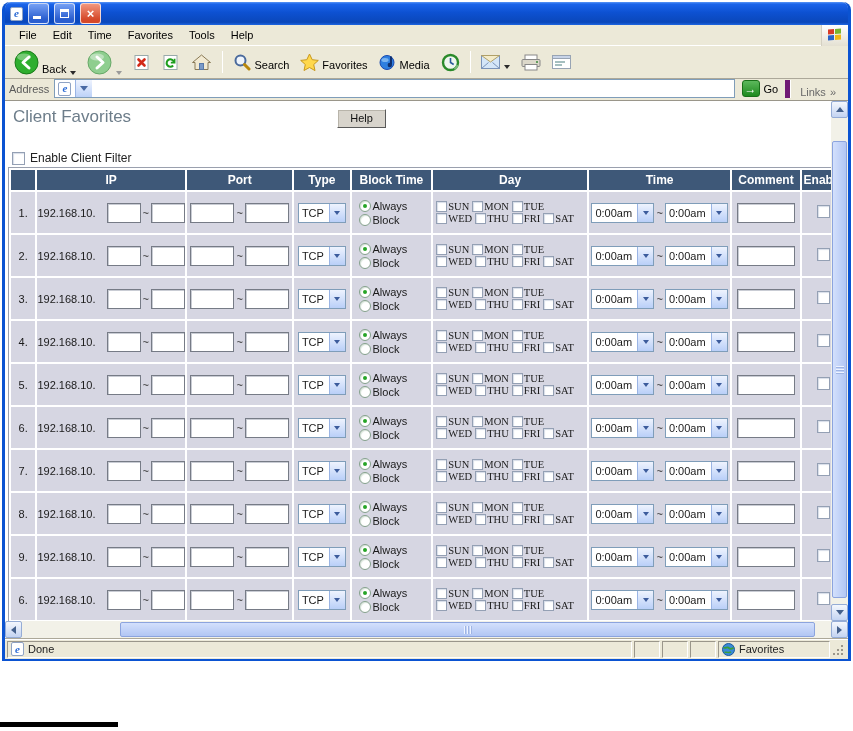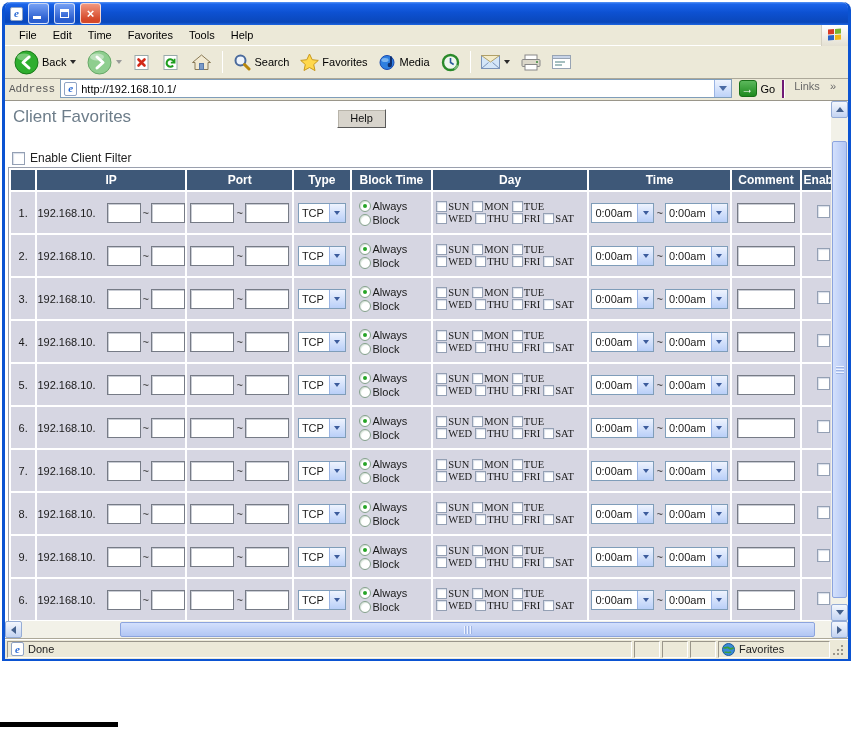--- a/index.html
+++ b/index.html
@@ -30,38 +30,38 @@
              padding-left:6px; font-size:11px; color:#000; }
   .menu-item { padding:3px 8px; cursor:default; }
   .flag-btn { margin-left:auto; width:27px; height:21px; background:linear-gradient(#ffffff,#e4e0d2);
               border-left:1px solid #d4d0c2; display:flex; align-items:center; justify-content:center; }
   .winflag { width:14px; height:12px; display:grid; grid-template-columns:6px 6px; grid-template-rows:5px 5px; gap:1px; transform:skewY(-4deg); }
   .winflag b:nth-child(1){background:#d83b28;} .winflag b:nth-child(2){background:#7ab52e;}
   .winflag b:nth-child(3){background:#2a63c8;} .winflag b:nth-child(4){background:#f0b818;}
 
   .toolbar { height:33px; background:#ECE9D8; border-bottom:1px solid #ACA899; display:flex; align-items:center;
              padding:0 4px; gap:1px; font-size:11px; }
-  .tb-btn { display:flex; align-items:center; gap:3px; padding:2px 5px; border-radius:3px; }
+  .tb-btn { display:flex; align-items:flex-end; gap:3px; padding:2px 5px; border-radius:3px; }
   .tb-sep { width:1px; height:22px; background:#c6c2b4; border-right:1px solid #fff; margin:0 4px; flex:none; }
   .caret { width:0; height:0; border-left:3px solid transparent; border-right:3px solid transparent;
            border-top:4px solid #2a2a2a; margin-left:1px; }
 
   .addressbar { height:22px; background:#ECE9D8; border-bottom:1px solid #9a968a; display:flex; align-items:center;
                 padding:0 4px 2px 4px; gap:5px; font-size:11px; }
-  .addr-label { color:#5a5a5a; flex:none;font-family:Liberation Mono, monospace; }
+  .addr-label { color:#5a5a5a; flex:none; }
   .addr-box { flex:1; height:19px; background:#fff; border:1px solid #7F9DB9; display:flex; align-items:center;
               gap:4px; padding-left:3px; overflow:hidden; }
   .addr-url { flex:1; white-space:nowrap; }
   .addr-drop { width:17px; height:17px; background:linear-gradient(#eef3fe,#bdd2f8); border-left:1px solid #9ab4e4;
                display:flex; align-items:center; justify-content:center; flex:none; }
   .tri-down-b { width:0; height:0; border-left:4px solid transparent; border-right:4px solid transparent; border-top:5px solid #4a6aa4; }
   .go-wrap { display:flex; align-items:center; gap:4px; flex:none; padding:0 2px; }
   .go-ic { width:18px; height:17px; background:linear-gradient(#5cb85c,#1e8a1e); border:1px solid #187018;
            border-radius:3px; color:#fff; font-weight:bold; font-size:12px; display:flex; align-items:center; justify-content:center; }
-  .links-wrap { display:flex; align-items:flex-start; gap:10px; color:#6a6a6a; border-left:2px solid #701a75;
+  .links-wrap { display:flex; align-items:flex-end; gap:4px; color:#6a6a6a; border-left:5px solid #701a75;
                 box-shadow:1px 0 0 #fff inset; padding:0 8px 0 10px; height:18px; flex:none; }
 
   
   .content { position:relative; height:520px; background:#fff; overflow:hidden; }
   .page-title { position:absolute; left:8px; top:6px; font-size:17px; color:#6d7d8a; }
   .help-btn { position:absolute; left:332px; top:8px; width:49px; height:19px; background:#D8D4CC;
               border:1px solid; border-color:#fff #5a5a5a #5a5a5a #fff; box-shadow:1px 1px 0 #b8b4aa inset;
               font-size:11px; color:#111; text-align:center; line-height:17px; }
   .enable-row { position:absolute; left:7px; top:50px; display:flex; align-items:center; gap:5px; font-size:12px; color:#222; }
 
@@ -257,21 +257,20 @@
           </svg>
       </span>
     </div>
 
     <div class="addressbar">
       <span class="addr-label">Address</span>
       <span class="addr-box">
         <span class="page-ic">
             <i>e</i>
           </span>
-        <span class="addr-url">http://192.168.10.1/</span>
         <span class="addr-drop">
             <span class="tri-down-b"></span>
           </span>
       </span>
       <span class="go-wrap">
         <span class="go-ic">→</span>
         <span>Go</span>
       </span>
       <span class="links-wrap">
         <span>Links</span>

